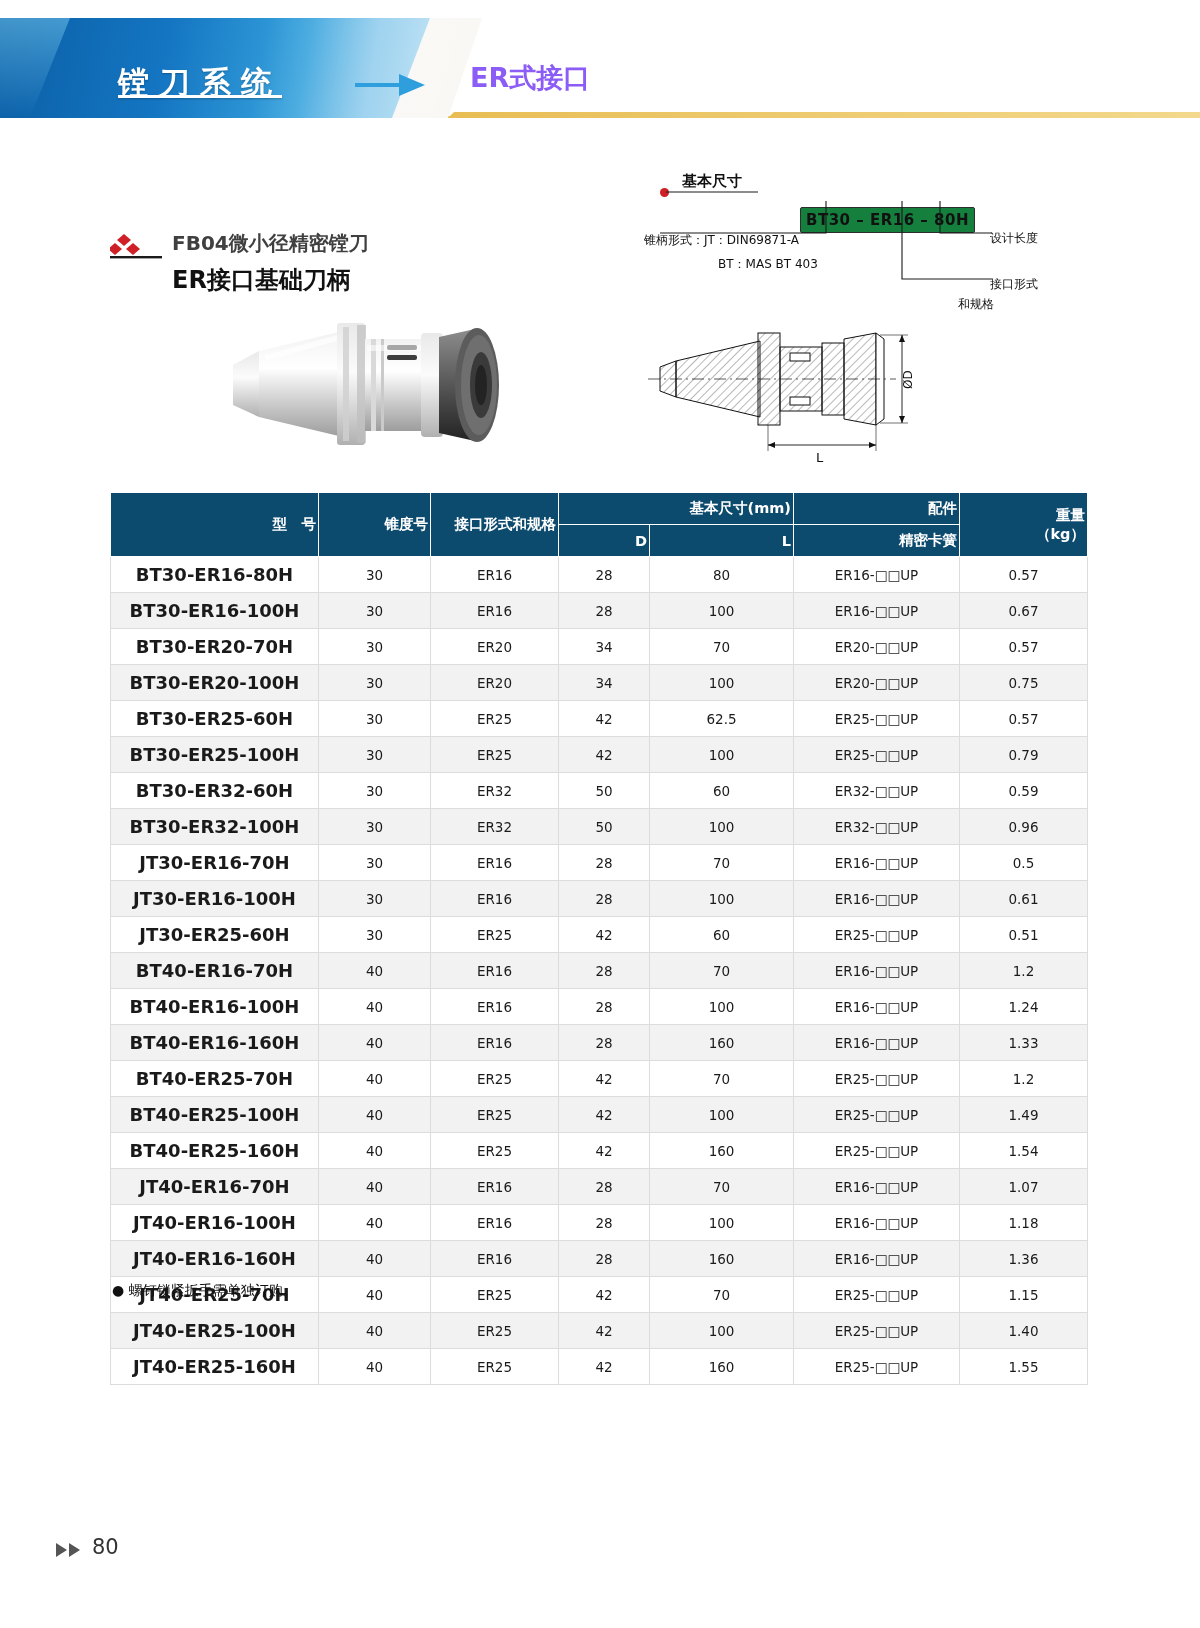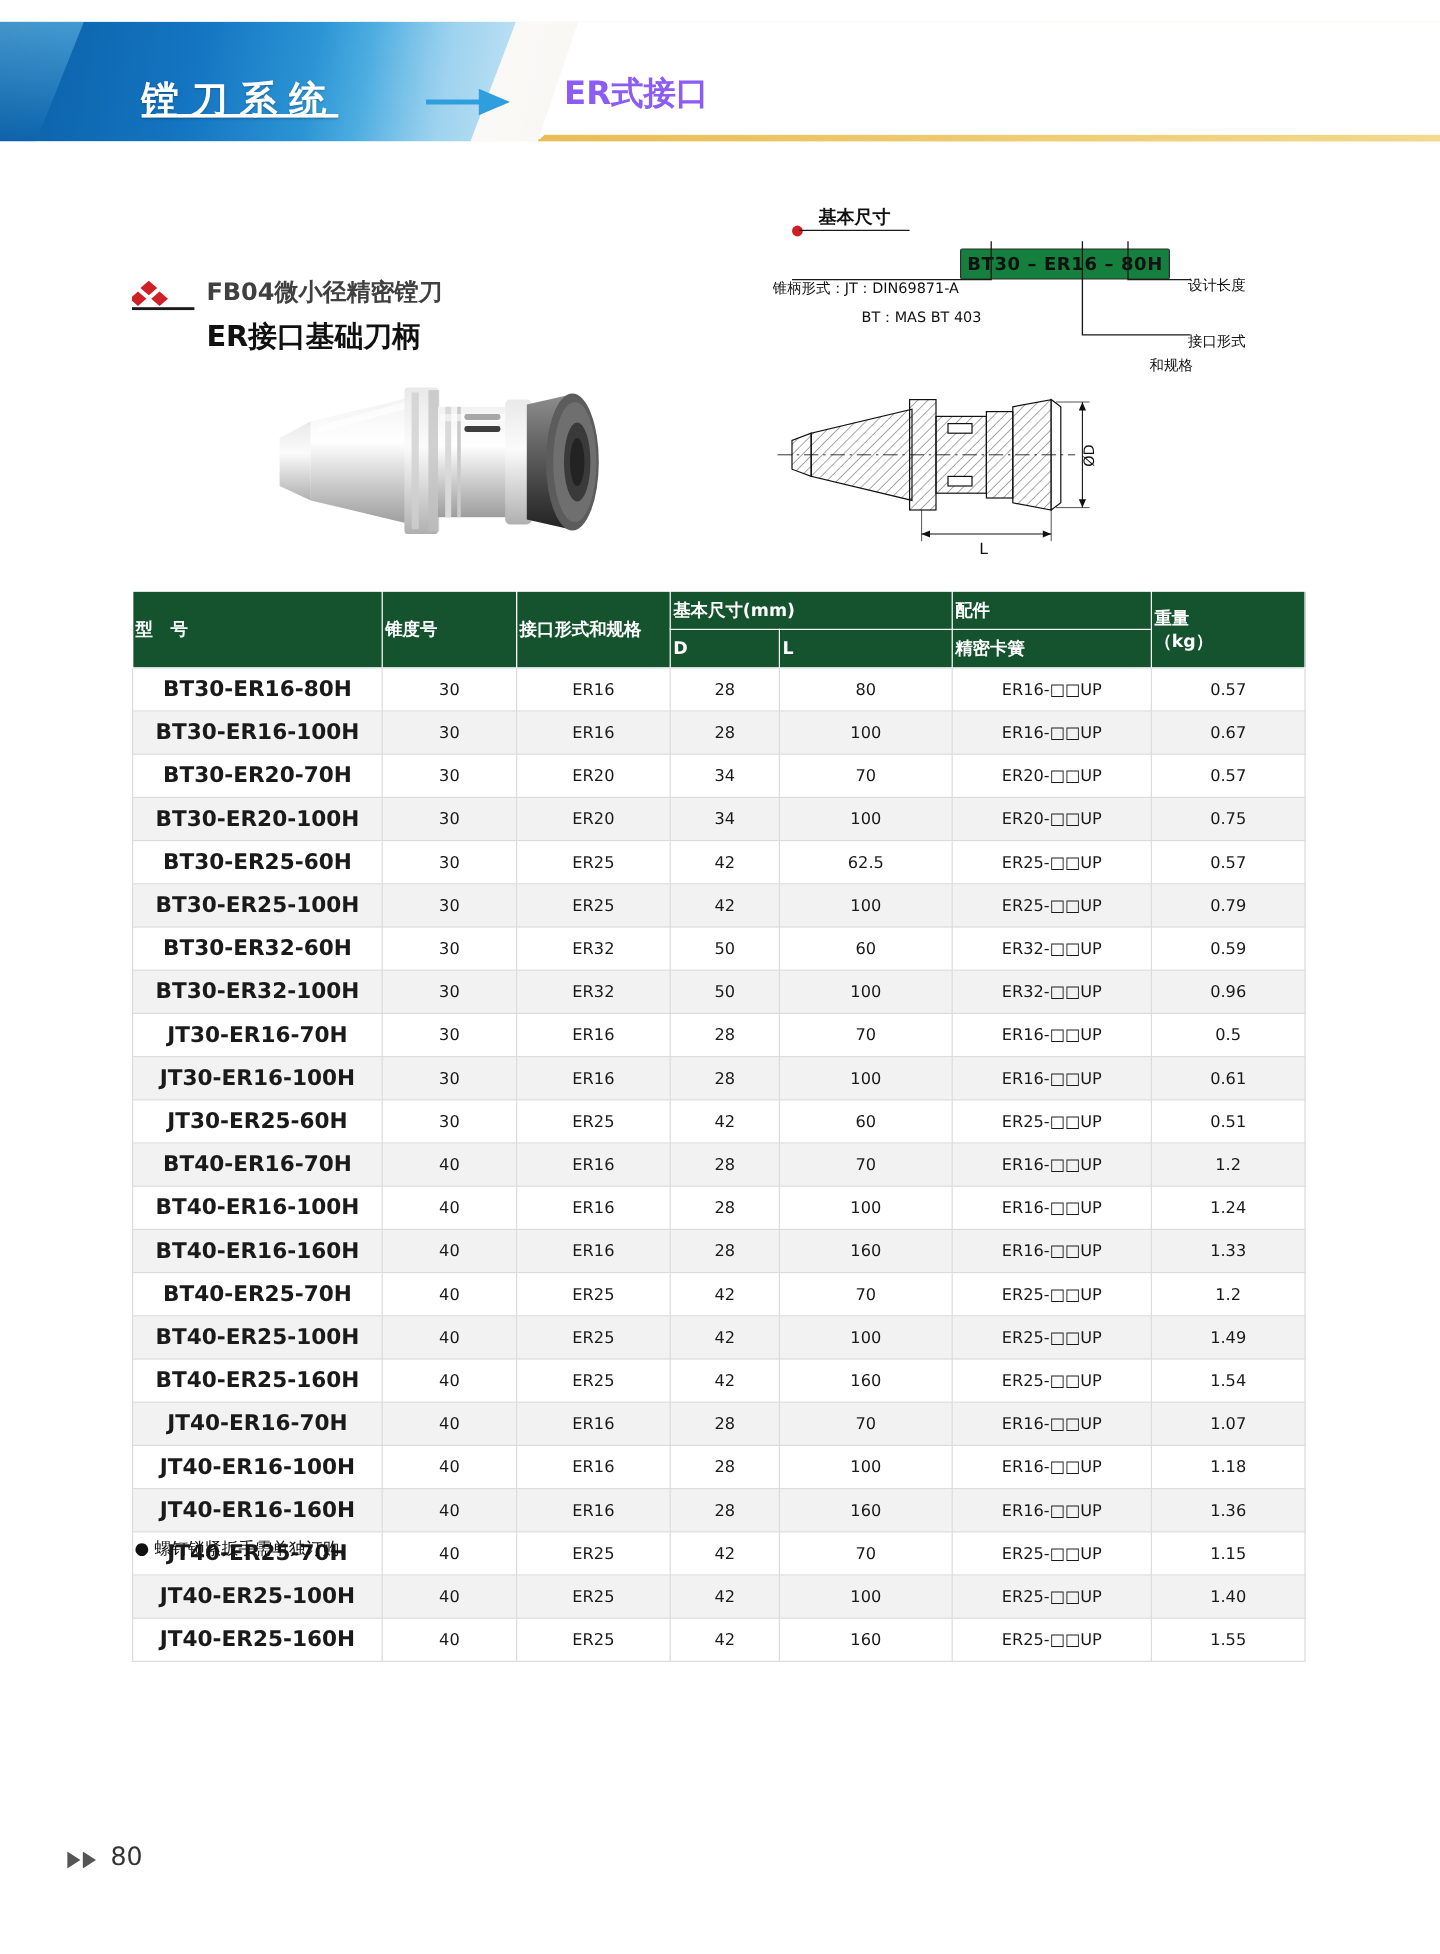--- a/index.html
+++ b/index.html
@@ -93,22 +93,22 @@
   .note-taper2 { left:718px; top:256px; }
   .note-len { left:990px; top:230px; }
   .note-if1 { left:990px; top:276px; }
   .note-if2 { left:958px; top:296px; }
   .tech-drawing { position:absolute; left:640px; top:305px; width:310px; height:165px; }
 
   
   .tbl-wrap { position:absolute; left:110px; top:492px; width:978px; }
   table { border-collapse:collapse; width:978px; font-family:"DejaVu Sans", sans-serif; }
   thead th {
-    background:#14532d; color:#fff; border:1px solid #fff;
-    font-size:14.5px; font-weight:bold; padding:6px 2px; text-align:left;
+    background:#0c4a6e; color:#fff; border:1px solid #fff;
+    font-size:14.5px; font-weight:bold; padding:6px 2px; text-align:right;
   }
   tbody td {
     border:1px solid #dcdcdc; text-align:center; font-size:13.5px;
     padding:7px 2px; color:#1a1a1a; height:31px;
   }
   tbody tr:nth-child(even) { background:#f2f2f2; }
   tbody tr:nth-child(odd)  { background:#ffffff; }
   td.model { font-weight:bold; font-size:18px; }
   .footnote {
     position:absolute; left:112px; top:1282px; font-size:14px;

